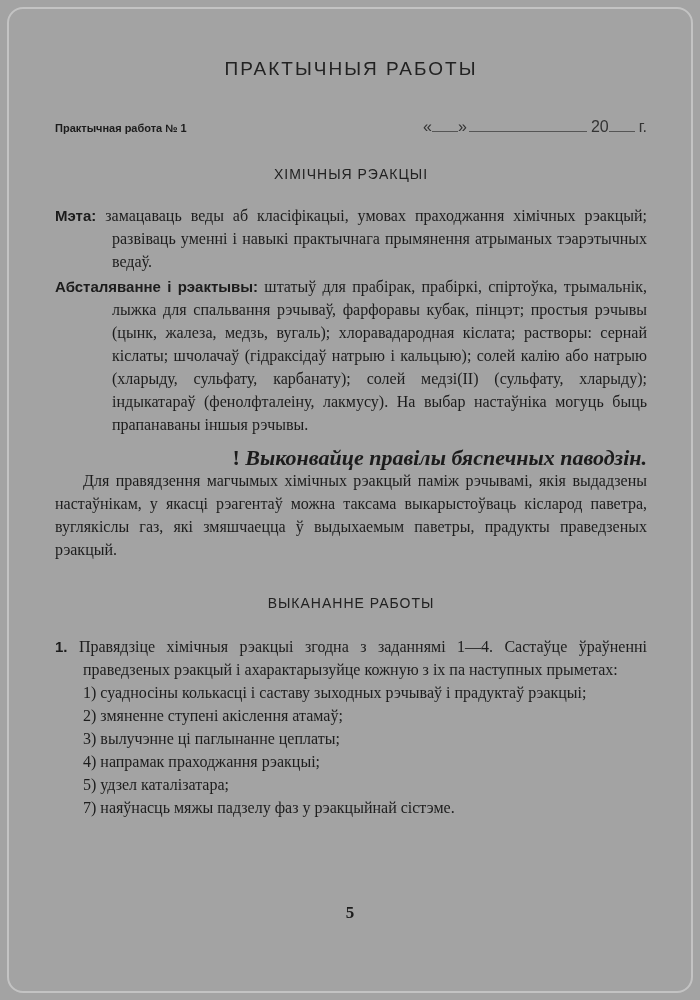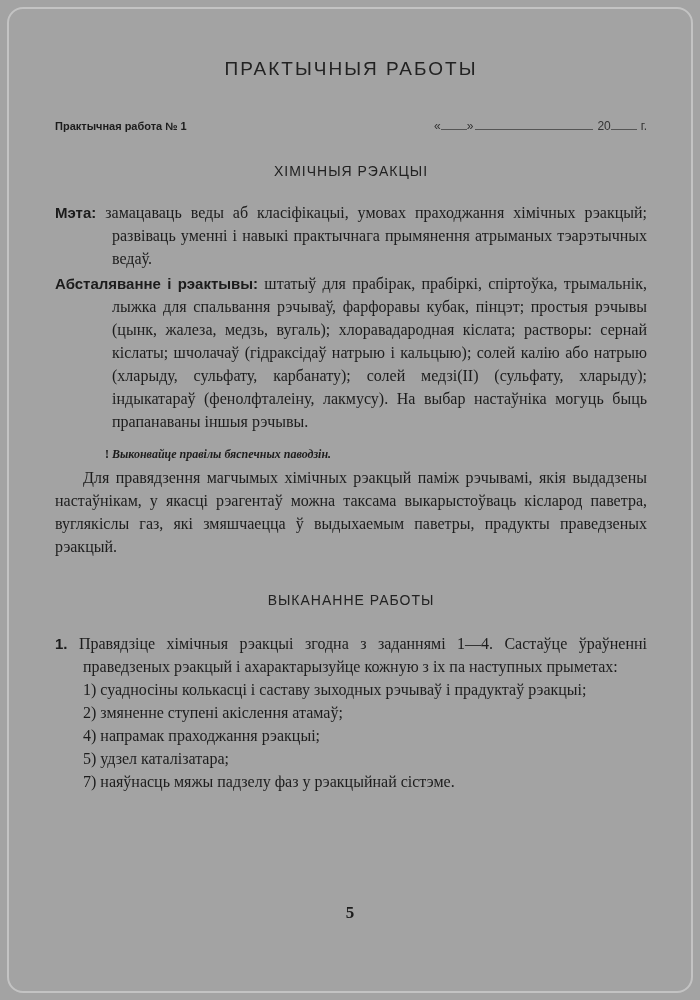--- a/index.html
+++ b/index.html
@@ -42,21 +42,21 @@
     align-items: baseline;
     margin-top: 38px;
   }
   .work-heading {
     font-family: "Liberation Sans", sans-serif;
     font-weight: 700;
     font-size: 11px;
   }
   .date-line {
     font-family: "Liberation Sans", sans-serif;
-    font-size: 12px;
+    font-size: 16px;
     color: #333;
     white-space: nowrap;
   }
   .blank {
     display: inline-block;
     border-bottom: 1px solid #555;
     height: 12px;
     vertical-align: baseline;
   }
   .blank-day { width: 26px; }
@@ -84,23 +84,23 @@
   .goal { margin-top: 22px; }
   .equipment { margin-top: 2px; }
   .label {
     font-family: "Liberation Sans", sans-serif;
     font-weight: 700;
     font-size: 15px;
   }
   .safety {
     margin-top: 10px;
     padding-left: 50px;
-    font-size: 12px;
+    font-size: 22px;
     line-height: 23px;
-    text-align: left;
+    text-align: right;
     font-weight: 700;
   }
   .safety .bang { font-style: normal; }
   .safety .safety-text { font-style: italic; }
   .intro { text-indent: 28px; }
   .item {
     margin-top: 24px;
     padding-left: 28px;
     text-indent: -28px;
   }
@@ -146,20 +146,21 @@
     <p class="safety"><b class="bang">!</b> <b class="safety-text">Выконвайце правілы бяспечных паводзін.</b></p>
 
     <p class="body intro">Для правядзення магчымых хімічных рэакцый паміж рэчывамі, якія выдадзены настаўнікам, у якасці рэагентаў можна таксама выкарыстоўваць кісларод паветра, вуглякіслы газ, які змяшчаецца ў выдыхаемым паветры, прадукты праведзеных рэакцый.</p>
 
     <h3 class="execution-heading">ВЫКАНАННЕ РАБОТЫ</h3>
 
     <p class="body item"><b class="num">1.</b> <span>Правядзіце хімічныя рэакцыі згодна з заданнямі 1—4. Састаўце ўраўненні праведзеных рэакцый і ахарактарызуйце кожную з іх па наступных прыметах:</span></p>
 
     <p class="body subitem">1) суадносіны колькасці і саставу зыходных рэчываў і прадуктаў рэакцыі;</p>
     <p class="body subitem">2) змяненне ступені акіслення атамаў;</p>
+    <p class="body subitem">3) вылучэнне ці паглынанне цеплаты;</p>
     <p class="body subitem">4) напрамак праходжання рэакцыі;</p>
     <p class="body subitem">5) удзел каталізатара;</p>
     <p class="body subitem">7) наяўнасць мяжы падзелу фаз у рэакцыйнай сістэме.</p>
 
   </div>
 
   <div class="page-number">5</div>
 </div>
 
 </body></html>

